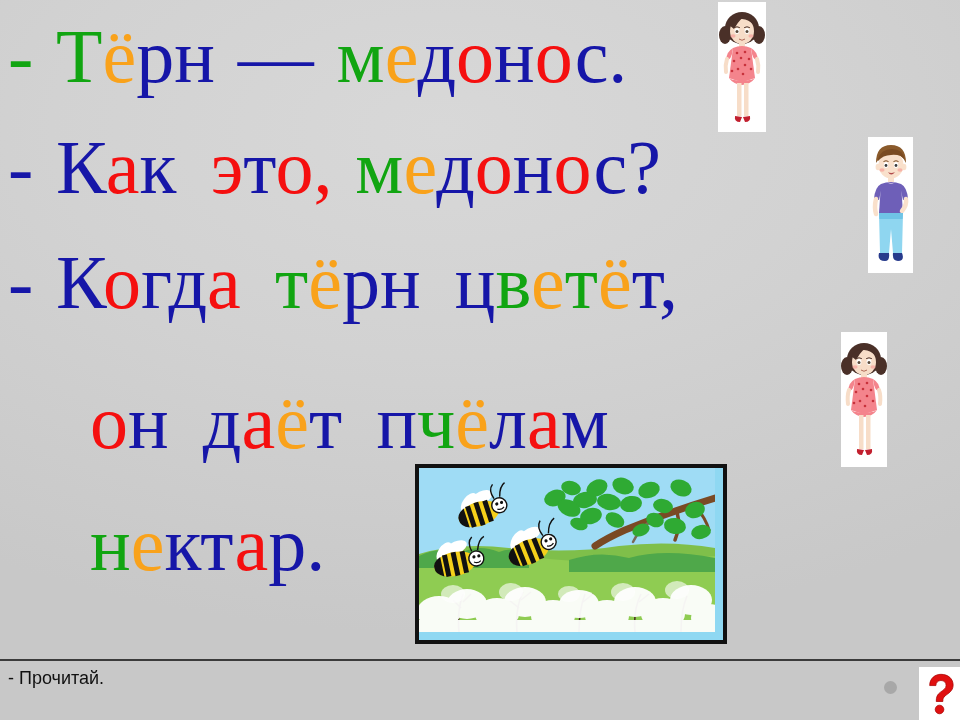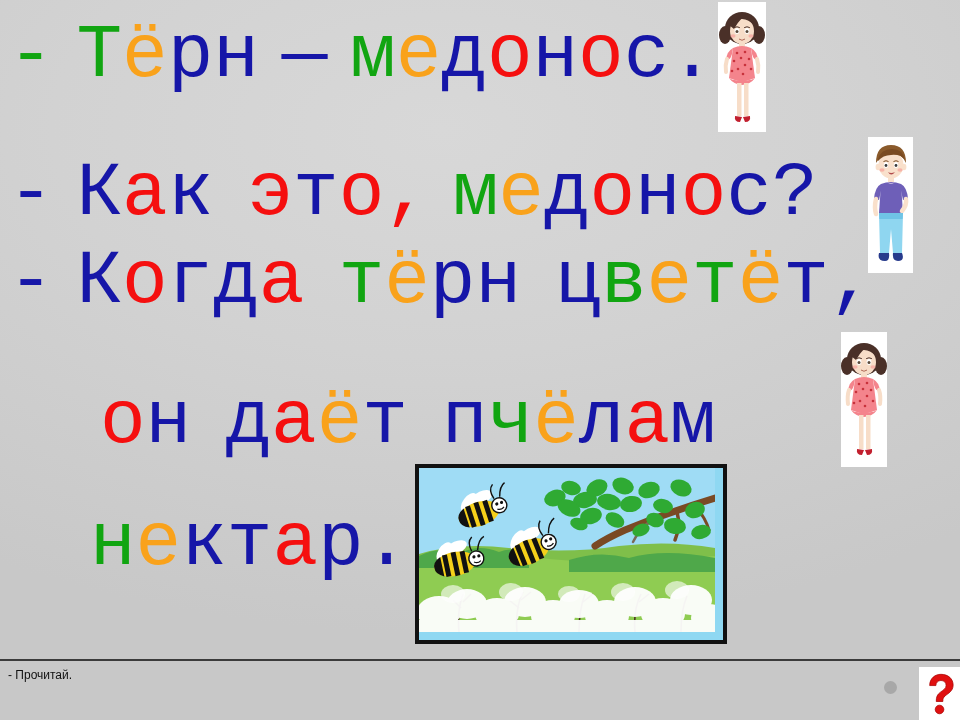--- a/index.html
+++ b/index.html
@@ -25,51 +25,51 @@
   .text-block {
     position: absolute;
     left: 0;
     top: 0;
     width: 960px;
   }
 
   .line {
     position: absolute;
     white-space: nowrap;
-    font-family: Liberation Mono, monospace;
+    font-family: Liberation Serif, serif;
     font-weight: 400;
     font-size: 76px;
     line-height: 1;
     letter-spacing: 0px;
   }
 
   .l1 { left: 8px;   top: 18px; }
-  .l2 { left: 8px;   top: 156px; }
+  .l2 { left: 8px;   top: 129px; }
   .l3 { left: 8px;   top: 244px; }
-  .l4 { left: 100px;  top: 384px; }
+  .l4 { left: 90px;  top: 384px; }
   .l5 { left: 90px;  top: 506px; }
 
   .sp { display: inline-block; width: 0.30em; }
   .sp-wide { display: inline-block; width: 0.45em; }
 
   
   #footer-rule {
     position: absolute;
     left: 0;
     top: 659px;
     width: 960px;
     height: 0;
     border-top: 2px solid #3b3b3b;
   }
 
   #footer-text {
     position: absolute;
     left: 8px;
     top: 668px;
-    font-size: 12px;
+    font-size: 18px;
     color: #111111;
     font-family: "Liberation Sans", sans-serif;
   }
 
   #footer-dot {
     position: absolute;
     left: 884px;
     top: 681px;
     width: 13px;
     height: 13px;

